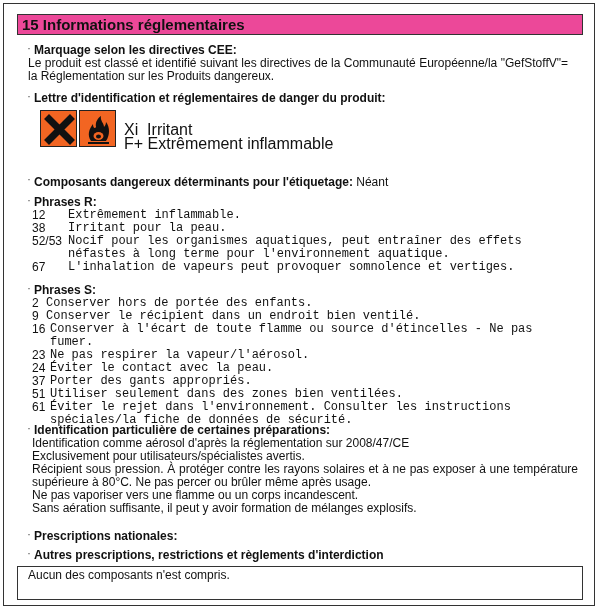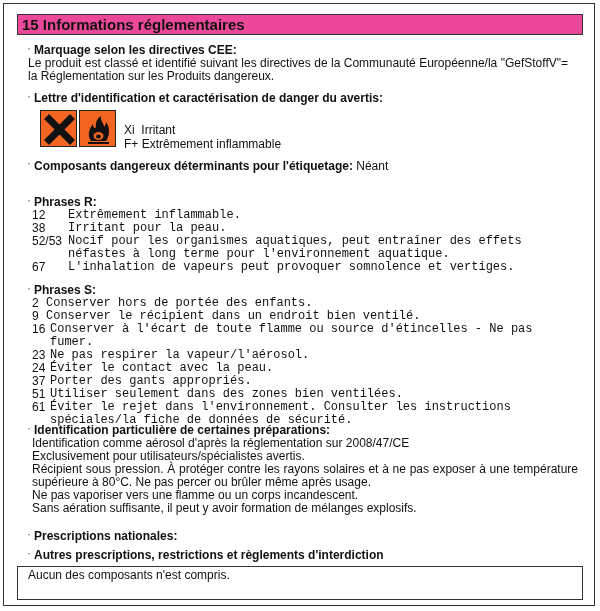--- a/index.html
+++ b/index.html
@@ -11,21 +11,21 @@
             background:#ec4899; border:1px solid #333; box-sizing:border-box;
             font-weight:bold; font-size:15px; line-height:19px; padding-left:4px; color:#111; }
   .sec { position:absolute; left:34px; font-size:12px; line-height:13px; }
   .h { font-weight:bold; display:block; position:relative; }
   .h::before { content:"·"; position:absolute; left:-7px; top:-2px; font-weight:normal; color:#555; }
   .p { display:block; }
   .just { text-align:justify; width:540px; }
   .picts { position:absolute; left:40px; top:110px; display:flex; gap:2px; }
   .pict { width:37px; height:37px; background:#f26522; border:1px solid #222; box-sizing:border-box; position:relative; }
   .pict svg { position:absolute; left:0; top:0; }
-  .legend { position:absolute; left:124px; top:123px; font-size:12px; line-height:14px; }
+  .legend { position:absolute; left:124px; top:123px; font-size:16px; line-height:14px; }
   .row { display:flex; }
   .num { flex:0 0 auto; }
   .txt { flex:1 1 auto;font-family:Liberation Mono, monospace; }
   .svhc { position:absolute; left:17px; top:566px; width:566px; height:34px;
           border:1px solid #333; box-sizing:border-box; font-size:12px; }
   .svhc .top { height:16px; border-bottom:1px solid #333; box-sizing:border-box;
                font-weight:bold; padding-left:17px; line-height:15px; position:relative; }
   .svhc .top::before { content:"·"; position:absolute; left:10px; top:-2px; font-weight:normal; color:#555; }
   .svhc .bot { padding-left:10px; line-height:16px; }
 </style>
@@ -35,21 +35,21 @@
 <div class="frame"></div>
 
 <div class="header">15 Informations réglementaires</div>
 
 <div class="sec" style="top:44px;">
   <span class="h">Marquage selon les directives CEE:</span>
   <span class="p just" style="margin-left:-6px;">Le produit est classé et identifié suivant les directives de la Communauté Européenne/la "GefStoffV"= la Réglementation sur les Produits dangereux.</span>
 </div>
 
 <div class="sec" style="top:92px;">
-  <span class="h">Lettre d'identification et caractérisation de danger du avertis:</span>
+  <span class="h">Lettre d'identification et réglementaires de danger du produit:</span>
 </div>
 <div class="picts">
   <div class="pict">
     <svg width="37" height="37" viewBox="0 0 37 37">
       <path d="M8 8 L29 29 M29 8 L8 29" stroke="#111" stroke-width="7" stroke-linecap="square"></path>
     </svg>
   </div>
   <div class="pict">
     <svg width="37" height="37" viewBox="0 0 37 37">
       <path d="M11 30 C7 24 9 18 13 13 C13 17 15 18 16 16 C15 11 18 7 21 5 C20 10 24 12 24 16 C25 15 26 13 26 11 C30 16 30 24 26 30 Z" fill="#111"></path>
@@ -57,21 +57,21 @@
       <ellipse cx="18.5" cy="25.5" rx="2.5" ry="2" fill="#111"></ellipse>
       <rect x="8" y="31" width="21" height="2" fill="#111"></rect>
     </svg>
   </div>
 </div>
 <div class="legend">
   <div style="white-space:pre;">Xi  Irritant</div>
   <div>F+ Extrêmement inflammable</div>
 </div>
 
-<div class="sec" style="top:160px;">
+<div class="sec" style="top:176px;">
   <span class="h" style="display:inline;">Composants dangereux déterminants pour l'étiquetage:</span>
   <span>Néant</span>
 </div>
 
 <div class="sec" style="top:196px; width:548px;">
   <span class="h">Phrases R:</span>
   <div style="margin-left:-2px;">
     <div class="row">
       <span class="num" style="width:36px;padding-left:0;">12</span>
       <span class="txt">Extrêmement inflammable.</span>

